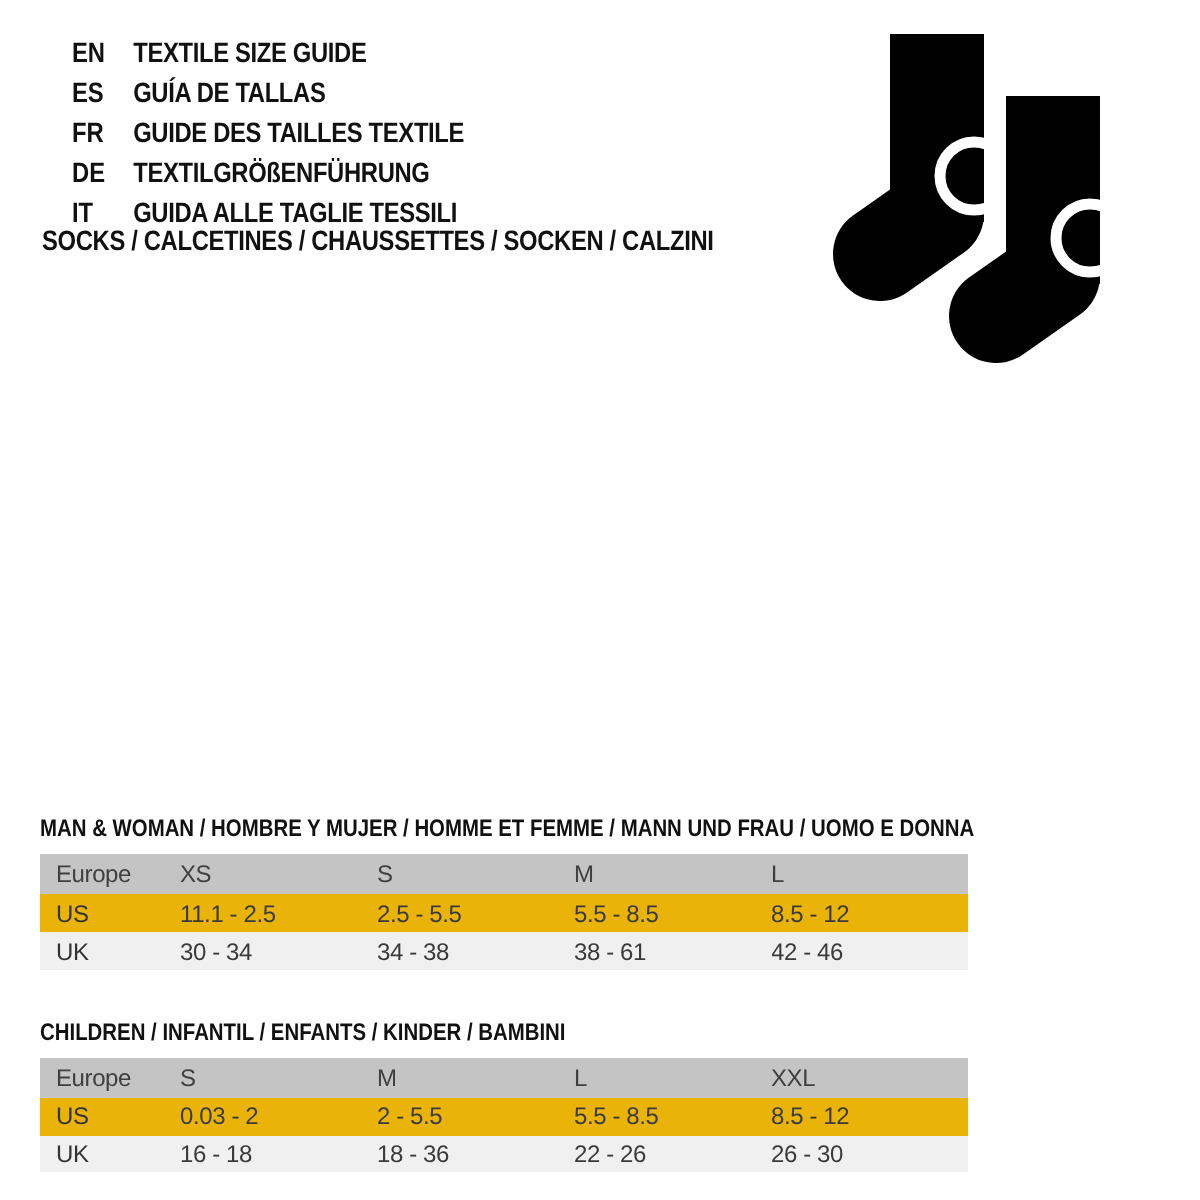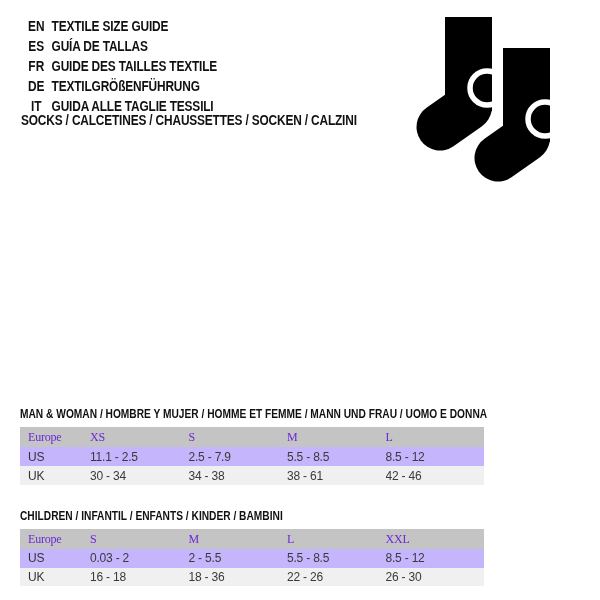--- a/index.html
+++ b/index.html
@@ -6,21 +6,21 @@
   html, body { width: 600px; height: 600px; }
   body {
     position: relative;
     background: #ffffff;
     font-family: "Liberation Sans", "DejaVu Sans", sans-serif;
     overflow: hidden;
   }
   .condensed { transform: scaleX(0.85); transform-origin: 0 50%; white-space: nowrap; }
 
   
-  .lang-list { position: absolute; left: 21px; top: 16px; text-align: center; }
+  .lang-list { position: absolute; left: 36px; top: 16px; }
   .lang-row { display: flex; height: 20px; line-height: 20px; }
   .lang-code {
     width: 36px; flex: 0 0 36px;
     font-size: 14px; font-weight: bold; color: #111;
   }
   .lang-label { font-size: 14px; font-weight: bold; color: #111; letter-spacing: -0.2px; }
 
   
   .category-line {
     position: absolute; left: 21px; top: 110px; height: 20px; line-height: 20px;
@@ -31,30 +31,30 @@
   .socks-icon { position: absolute; left: 405px; top: 12px; width: 170px; height: 170px; }
 
   
   .table-title {
     position: absolute; left: 20px;
     font-size: 12px; font-weight: bold; color: #111; line-height: 16px;
   }
   .size-table { position: absolute; left: 20px; width: 464px; }
   .t-row { display: flex; align-items: center; }
   .t-row.header { background: #c4c4c4; height: 20px; }
-  .t-row.row-a { background: #c4b5fd; }
+  .t-row.row-a { background: #eab308; }
   .t-row.row-b { background: #f0f0f0; }
   #table-0 .t-row.row-a, #table-0 .t-row.row-b { height: 19px; }
   #table-1 .t-row.row-a, #table-1 .t-row.row-b { height: 18.5px; }
   .t-cell {
     font-size: 12px; color: #3a3a3a; letter-spacing: -0.2px;
     text-align: left; flex: 1 1 0; overflow: hidden;
   }
   .t-cell.label { flex: 0 0 70px; text-align: left; padding-left: 8px; color: #333; }
-  .t-row.header .t-cell { color: #6d28d9; font-family: Liberation Serif, serif; }
+  .t-row.header .t-cell { color: #404040; }
 
   #title-0 { top: 406px; }
   #table-0 { top: 427px; }
   #title-1 { top: 508px; }
   #table-1 { top: 529px; }
 </style>
 </head>
 <body>
 
 <div class="lang-list">
@@ -99,21 +99,21 @@
     <div class="t-row header">
       <span class="t-cell label">Europe</span>
       <span class="t-cell">XS</span>
       <span class="t-cell">S</span>
       <span class="t-cell">M</span>
       <span class="t-cell">L</span>
     </div>
     <div class="t-row row-a">
       <span class="t-cell label">US</span>
       <span class="t-cell">11.1 - 2.5</span>
-      <span class="t-cell">2.5 - 7.9</span>
+      <span class="t-cell">2.5 - 5.5</span>
       <span class="t-cell">5.5 - 8.5</span>
       <span class="t-cell">8.5 - 12</span>
     </div>
     <div class="t-row row-b">
       <span class="t-cell label">UK</span>
       <span class="t-cell">30 - 34</span>
       <span class="t-cell">34 - 38</span>
       <span class="t-cell">38 - 61</span>
       <span class="t-cell">42 - 46</span>
     </div>

